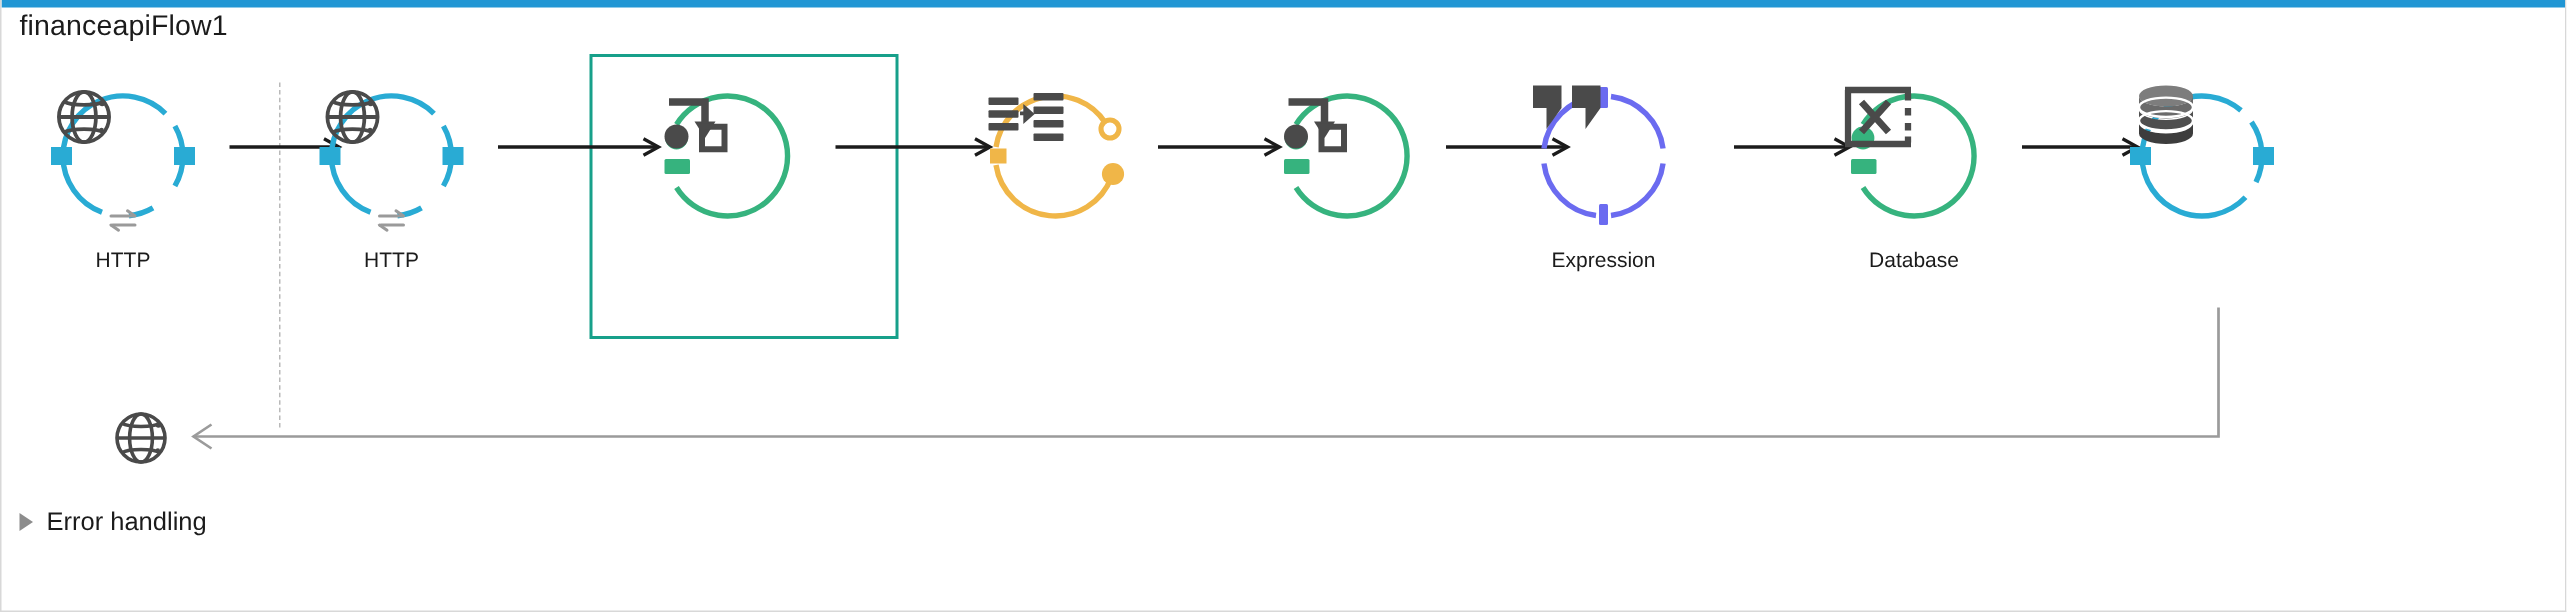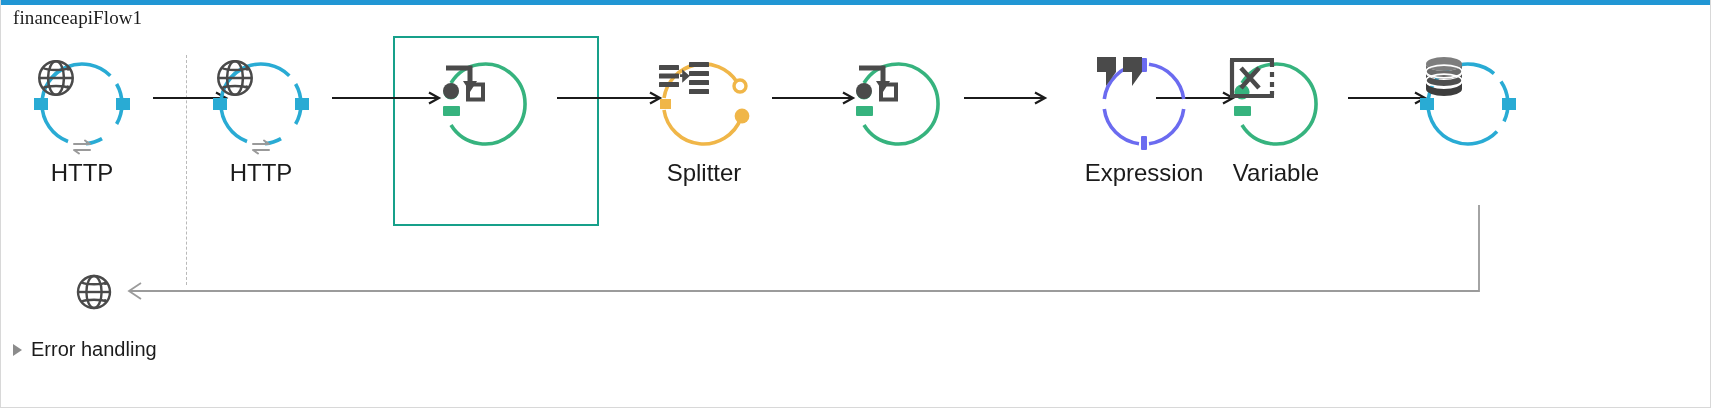--- a/index.html
+++ b/index.html
@@ -36,21 +36,20 @@
 
   
   #flow-title {
     position: absolute;
     left: 12px;
     top: 7px;
     font-size: 19px;
     color: #1b1b1b;
     letter-spacing: 0.1px;
     white-space: nowrap;
-    font-family: Liberation Serif, serif;
   }
 
   
   .v-dashed {
     position: absolute;
     width: 0;
     border-left: 1.5px dashed #b9b9b9;
   }
 
   
@@ -84,21 +83,21 @@
     left: 0;
     top: 0;
     width: 98px;
     height: 98px;
     display: flex;
     align-items: center;
     justify-content: center;
   }
   .node-label {
     margin-top: 8px;
-    font-size: 24px;
+    font-size: 14px;
     line-height: 24px;
     color: #1b1b1b;
     white-space: pre-line;
   }
 
   
   .connector {
     position: absolute;
     height: 12px;
   }
@@ -127,21 +126,21 @@
     cursor: pointer;
   }
   #error-handling .disclosure {
     width: 0;
     height: 0;
     border-left: 9px solid #8c8c8c;
     border-top: 6px solid transparent;
     border-bottom: 6px solid transparent;
   }
   #error-handling .eh-label {
-    font-size: 20px;
+    font-size: 17px;
     color: #1b1b1b;
   }
 </style>
 </head>
 <body>
 
 <div id="canvas" style="width: 1711px; height: 408px; background: rgb(255, 255, 255); border-color: rgb(216, 216, 216);">
 
   <div id="top-accent" style="background: rgb(33, 150, 212); width: 1711px;"></div>
 
@@ -293,40 +292,39 @@
               <rect x="4" y="18.5" width="20" height="5" rx="0.6" fill="#4a4a4a"></rect>
               <rect x="4" y="27" width="20" height="5" rx="0.6" fill="#4a4a4a"></rect>
               <rect x="34" y="7" width="20" height="5" rx="0.6" fill="#4a4a4a"></rect>
               <rect x="34" y="16" width="20" height="5" rx="0.6" fill="#4a4a4a"></rect>
               <rect x="34" y="25" width="20" height="5" rx="0.6" fill="#4a4a4a"></rect>
               <rect x="34" y="34" width="20" height="5" rx="0.6" fill="#4a4a4a"></rect>
               <path d="M25 20.6 H31 M28.5 17.2 L32.8 21 L28.5 24.8 Z" stroke="#4a4a4a" stroke-width="2.6" fill="#4a4a4a"></path>
             </svg>
           </div>
         </div>
-        <div class="node-label">Splitter</div>
       </div>
       <div class="node" style="left: 837px; top: 55px;">
         <div class="node-circle-wrap">
           <svg width="98" height="98" viewBox="0 0 98 98">
             <path d="M 15 28 A 40 40 0 1 1 15 70" stroke="#36b37e" stroke-width="3.6" fill="none"></path>
             <circle cx="15" cy="37" r="7.6" fill="#36b37e"></circle>
             <rect x="7" y="51" width="17" height="10" rx="1" fill="#36b37e"></rect>
           </svg>
           <div class="node-glyph">
             <svg width="56" height="50" viewBox="0 0 56 50">
     <path d="M10 13 H34 V28" stroke="#4a4a4a" stroke-width="5" fill="none" stroke-linejoin="miter"></path>
     <path d="M27 26 L34 37 L41 26 Z" fill="#4a4a4a"></path>
     <circle cx="15" cy="36" r="8" fill="#4a4a4a"></circle>
     <rect x="32" y="29.5" width="15" height="15" fill="none" stroke="#4a4a4a" stroke-width="4"></rect>
   </svg>
           </div>
         </div>
       </div>
-      <div class="node" style="left: 1083px; top: 55px;">
+      <div class="node" style="left: 1008px; top: 55px;">
         <div class="node-circle-wrap">
           <svg width="98" height="98" viewBox="0 0 98 98">
             <path d="M 54 9.299999999999997 A 40 40 0 0 1 88.7 44" stroke="#6b6bf0" stroke-width="3.6" fill="none"></path>
             <path d="M 88.7 54 A 40 40 0 0 1 54 88.7" stroke="#6b6bf0" stroke-width="3.6" fill="none"></path>
             <path d="M 44 88.7 A 40 40 0 0 1 9.299999999999997 54" stroke="#6b6bf0" stroke-width="3.6" fill="none"></path>
             <path d="M 9.299999999999997 44 A 40 40 0 0 1 44 9.299999999999997" stroke="#6b6bf0" stroke-width="3.6" fill="none"></path>
             <rect x="46" y="3" width="6" height="14" rx="1" fill="#6b6bf0"></rect>
             <rect x="46" y="81" width="6" height="14" rx="1" fill="#6b6bf0"></rect>
           </svg>
           <div class="node-glyph">
@@ -348,21 +346,21 @@
           <div class="node-glyph">
             <svg width="50" height="46" viewBox="0 0 50 46">
     <path d="M3 5 H47" stroke="#4a4a4a" stroke-width="4.2"></path>
     <path d="M3 41 H47" stroke="#4a4a4a" stroke-width="4.2"></path>
     <path d="M5 5 V41" stroke="#4a4a4a" stroke-width="4.2"></path>
     <path d="M45 7 V12 M45 17 V22 M45 27 V32 M45 36 V40" stroke="#4a4a4a" stroke-width="4.2"></path>
     <path d="M14 13 L32 33 M32 13 L14 33" stroke="#4a4a4a" stroke-width="4.6" stroke-linecap="butt"></path>
   </svg>
           </div>
         </div>
-        <div class="node-label">Variable</div>
+        <div class="node-label">Database</div>
       </div>
       <div class="node" style="left: 1407px; top: 55px;">
         <div class="node-circle-wrap">
           <svg width="98" height="98" viewBox="0 0 98 98">
             <path d="M 9 49 A 40 40 0 0 1 75 18.6" stroke="#29abd4" stroke-width="3.6" fill="none"></path>
             <path d="M 82 26.4 A 40 40 0 0 1 85 66.4" stroke="#29abd4" stroke-width="3.6" fill="none"></path>
             <path d="M 78 76.5 A 40 40 0 0 1 9 49" stroke="#29abd4" stroke-width="3.6" fill="none"></path>
             <rect x="1" y="43" width="14" height="12" fill="#29abd4"></rect>
             <rect x="83" y="43" width="14" height="12" fill="#29abd4"></rect>
           </svg>

